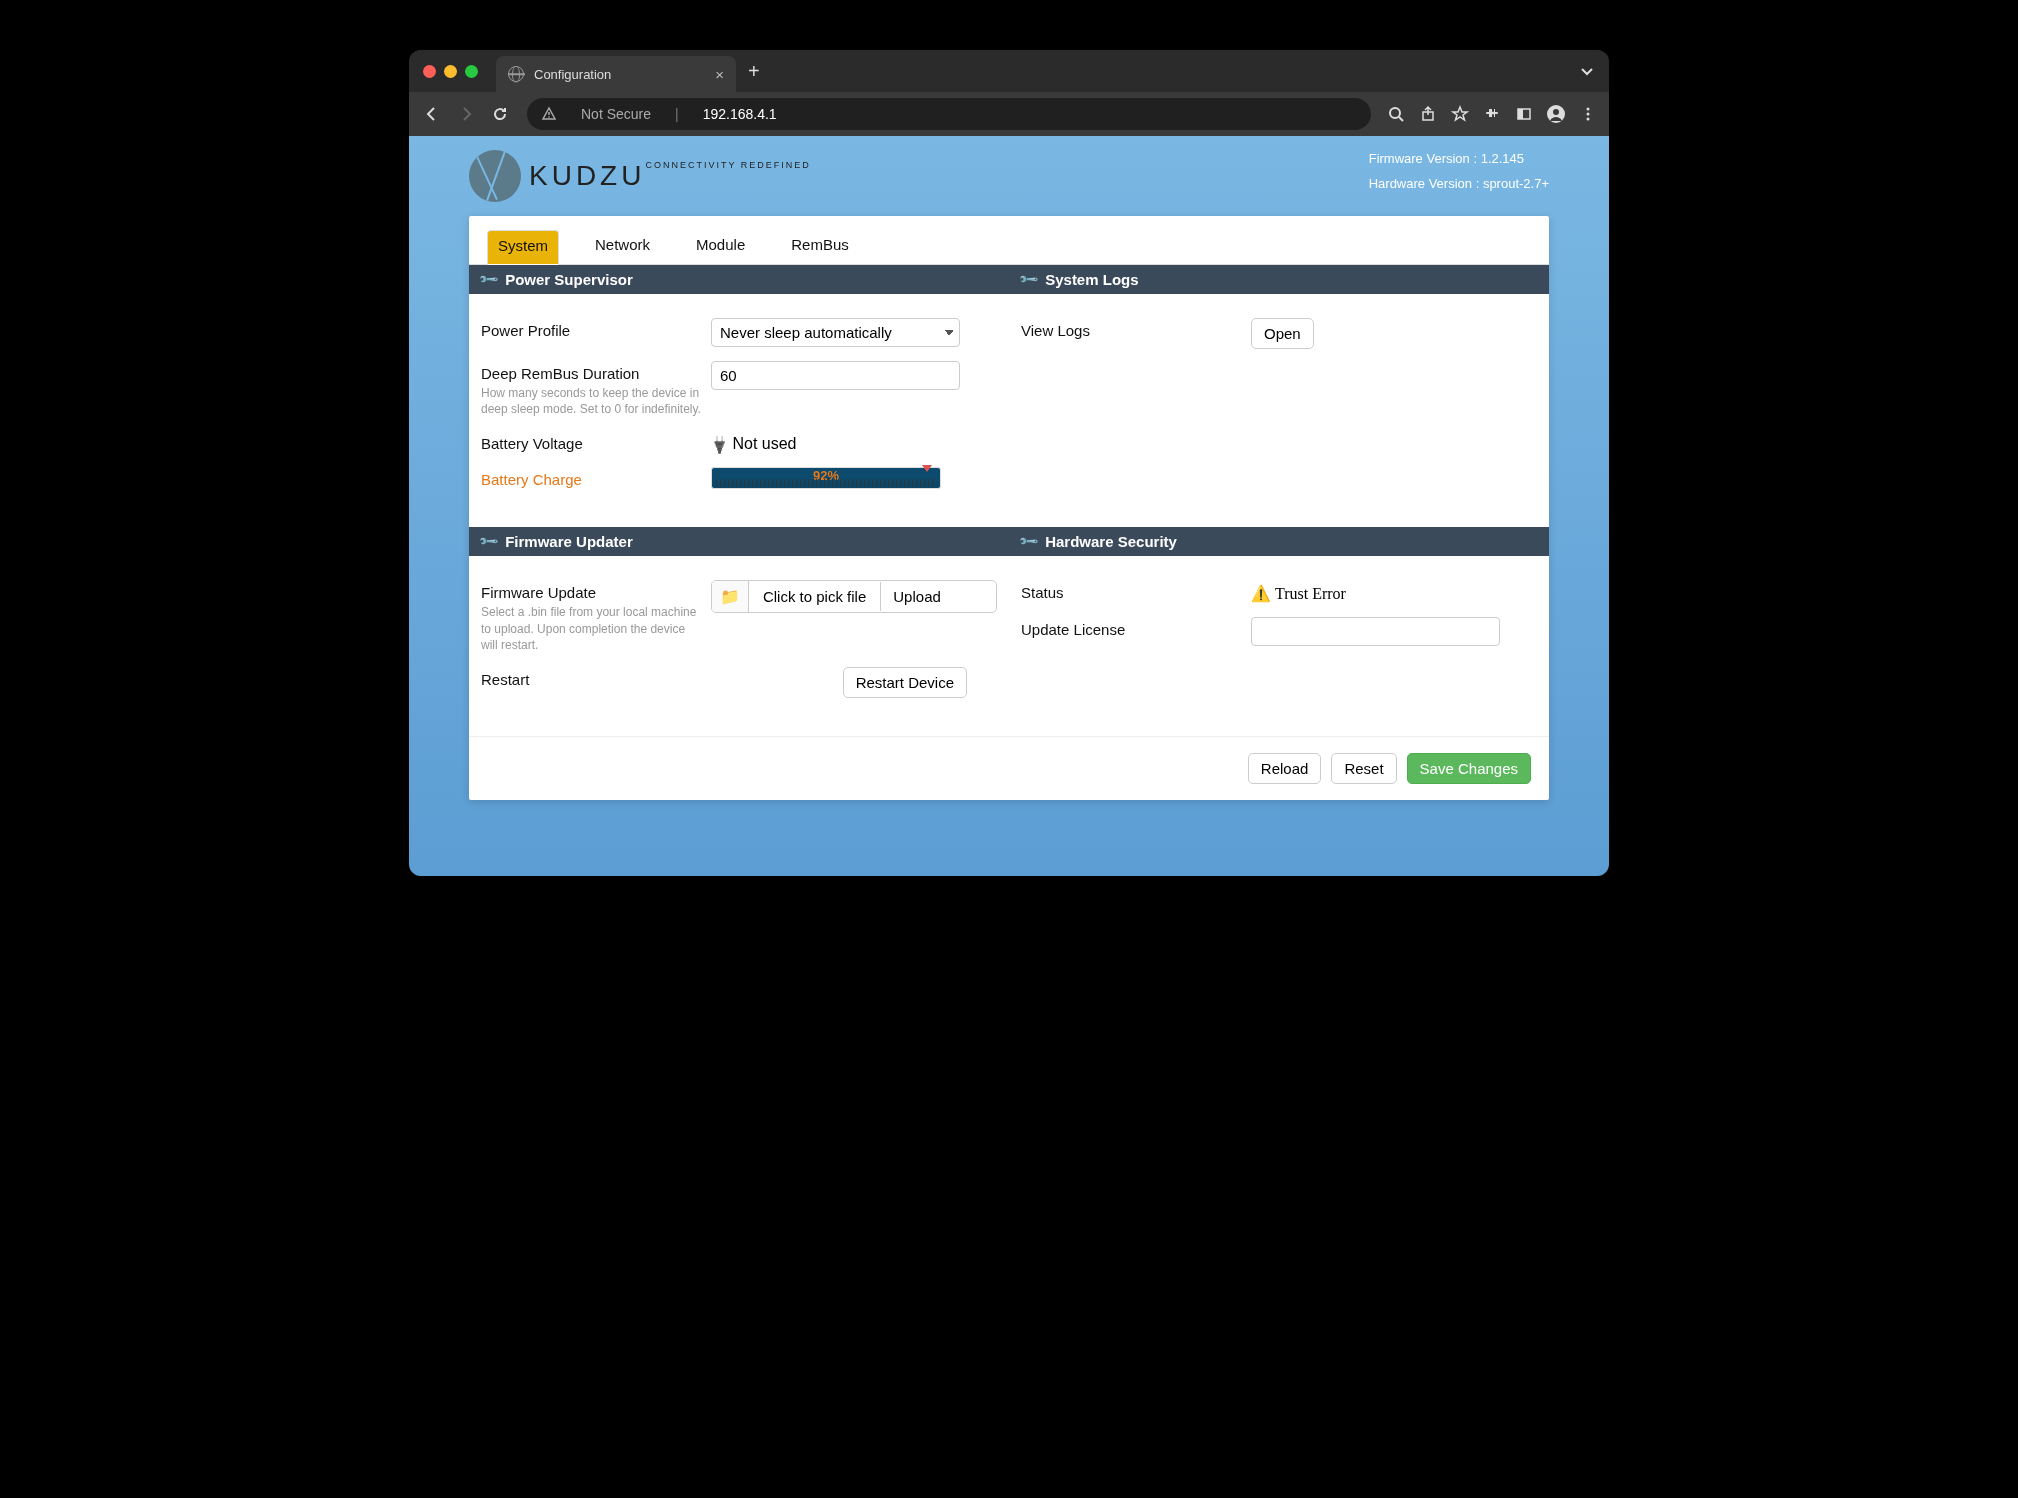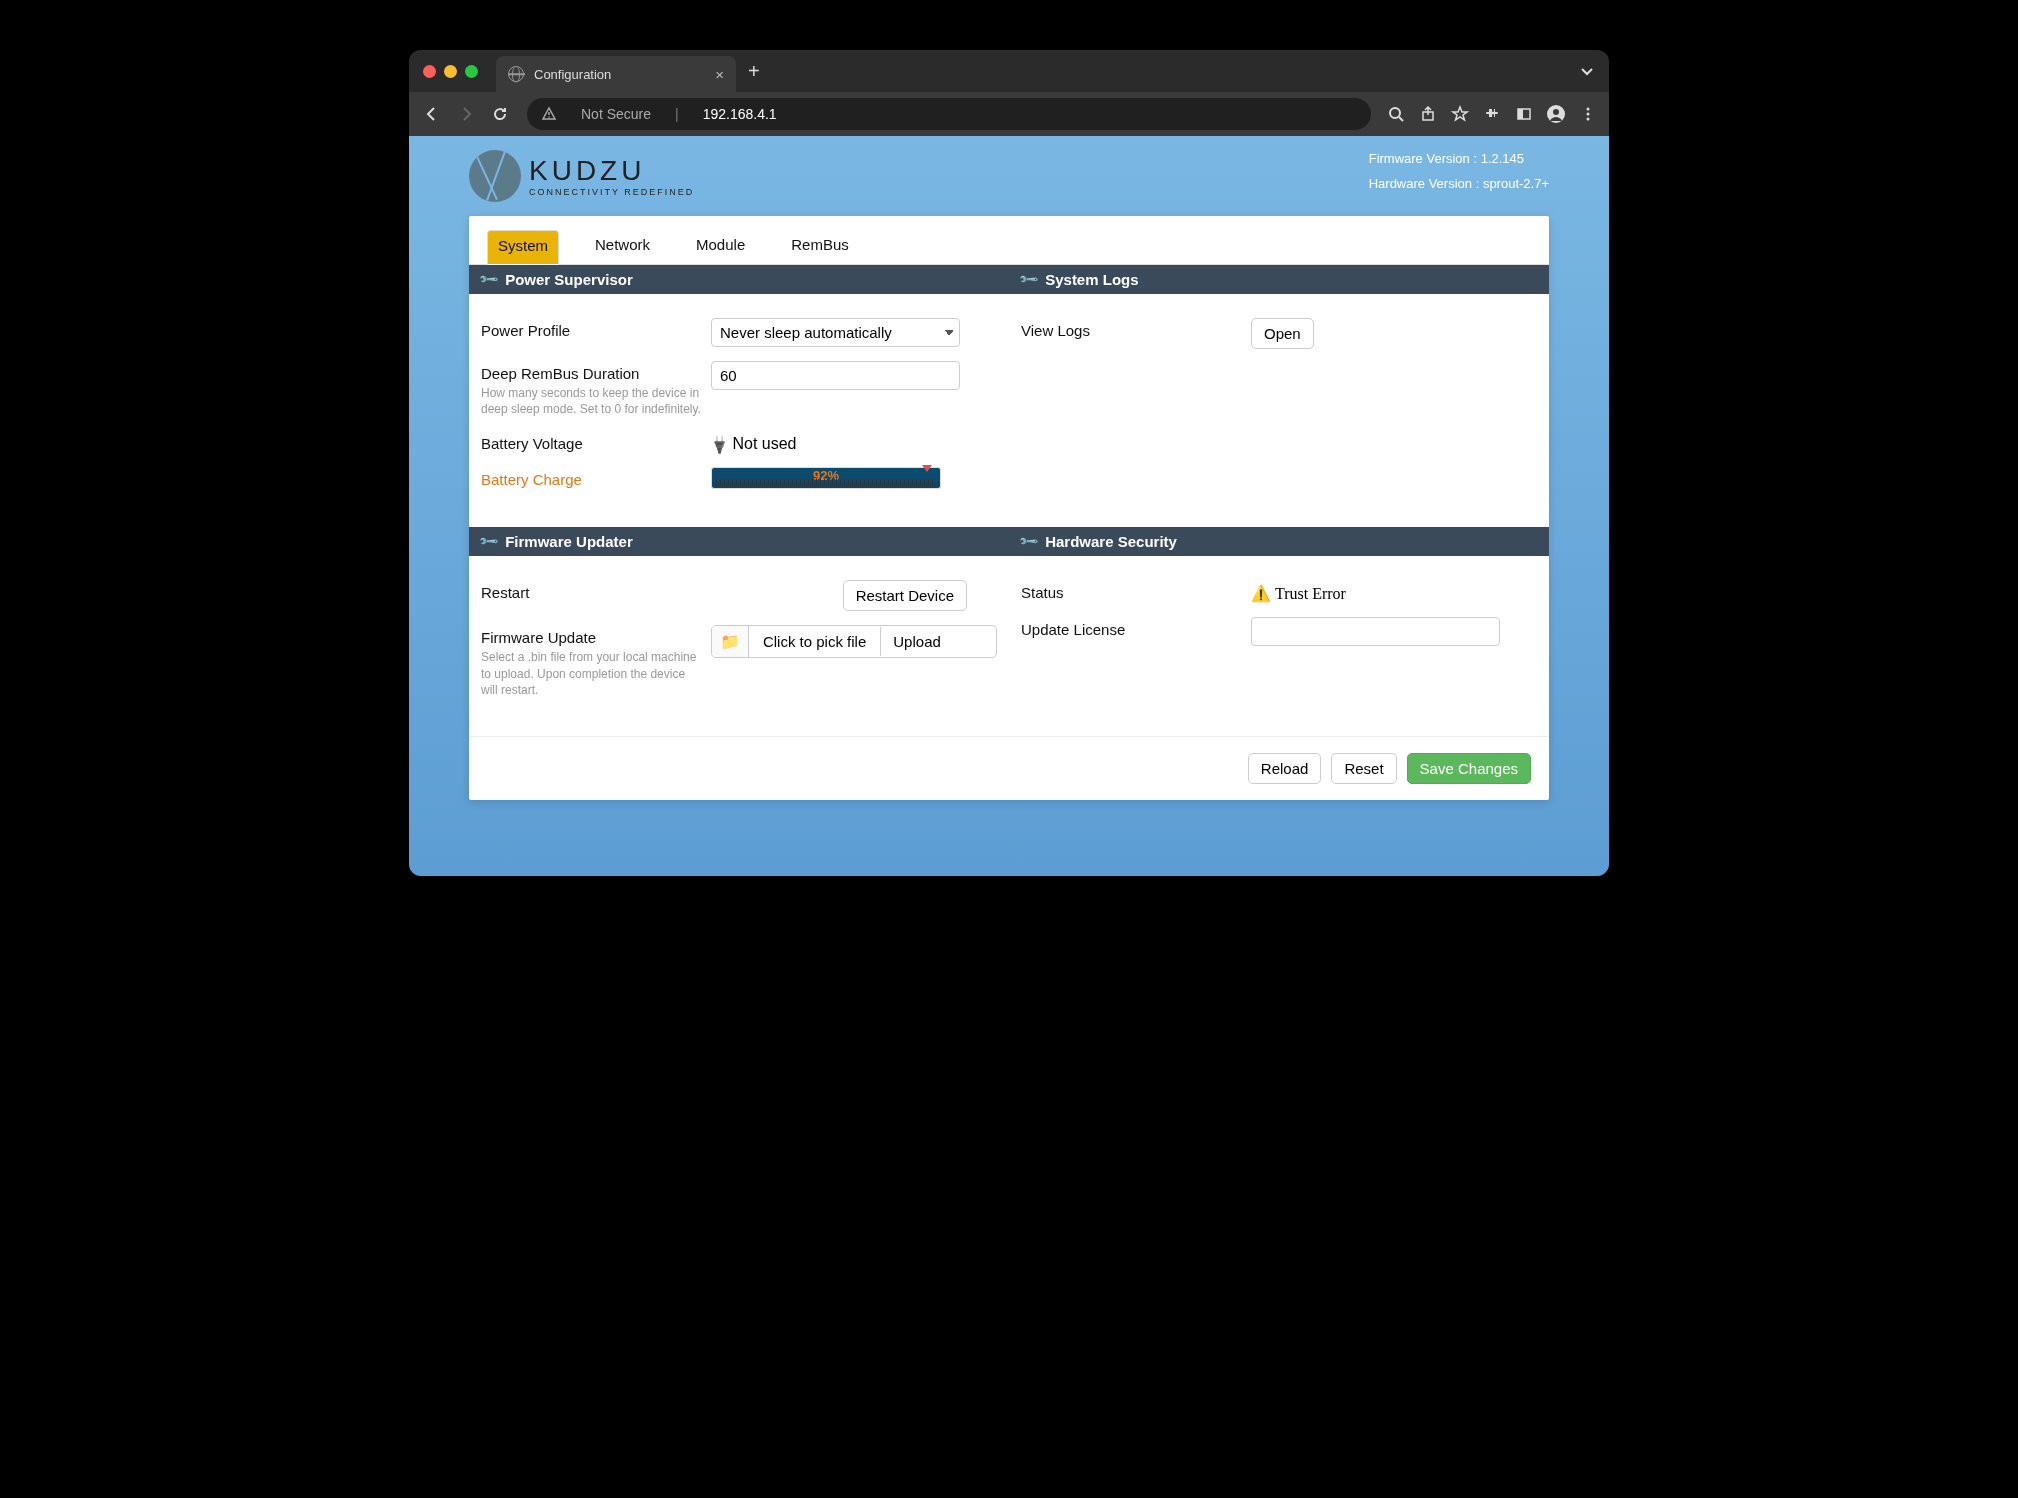--- a/index.html
+++ b/index.html
@@ -82,21 +82,21 @@
 }
 .header {
   padding: 14px 60px 8px 60px;
   display:flex; align-items:center;
 }
 .logo { display:flex; align-items:center; gap:8px; }
 .logo-ball { width:52px; height:52px; border-radius:50%; background:#5b7a8a; position:relative; overflow:hidden;}
 .logo-ball::before,.logo-ball::after{content:"";position:absolute;background:#7ab7e3;}
 .logo-ball::before{width:2px;height:100%;left:50%;transform:rotate(20deg);}
 .logo-ball::after{width:2px;height:100%;left:30%;transform:rotate(-25deg);}
-.logo-text { display:flex; flex-direction:column; }
+.logo-text { display:flex; flex-direction:row; }
 .logo-text .brand { font-family: Arial; font-size:28px; letter-spacing:4px; color:#222; font-weight:400;}
 .logo-text .tag { font-size:9px; letter-spacing:2px; color:#222; }
 .versions { margin-left:auto; text-align:left; color:#fff; font-size:13px; }
 .versions div { margin-bottom:10px; }
 
 .content {
   background:#fff; margin:6px 60px 30px 60px; border-radius:2px;
   box-shadow:0 2px 8px rgba(0,0,0,0.15);
 }
 
@@ -312,37 +312,37 @@
         </div>
       </div>
 
       <div class="panel-row">
         <div class="panel">
           <div class="panel-head">
               <span class="wrench">🔧</span>
               <span>Firmware Updater</span>
             </div>
           <div class="panel-body">
-            <div class="row">
-              <div class="lbl">Restart</div>
-              <div class="ctrl" style="text-align:right; padding-right:30px;"><button class="btn">Restart Device</button></div>
-            </div>
             <div class="row">
               <div>
                 <div class="lbl">Firmware Update</div>
                 <div class="help">Select a .bin file from your local machine to upload. Upon completion the device will restart.</div>
               </div>
               <div class="ctrl">
                 <div class="filepick">
                   <span class="ico">📁</span>
                   <span class="txt">Click to pick file</span>
                   <span class="up">Upload</span>
                 </div>
               </div>
             </div>
+            <div class="row">
+              <div class="lbl">Restart</div>
+              <div class="ctrl" style="text-align:right; padding-right:30px;"><button class="btn">Restart Device</button></div>
+            </div>
           </div>
         </div>
 
         <div class="panel">
           <div class="panel-head">
               <span class="wrench">🔧</span>
               <span>Hardware Security</span>
             </div>
           <div class="panel-body">
             <div class="row">

